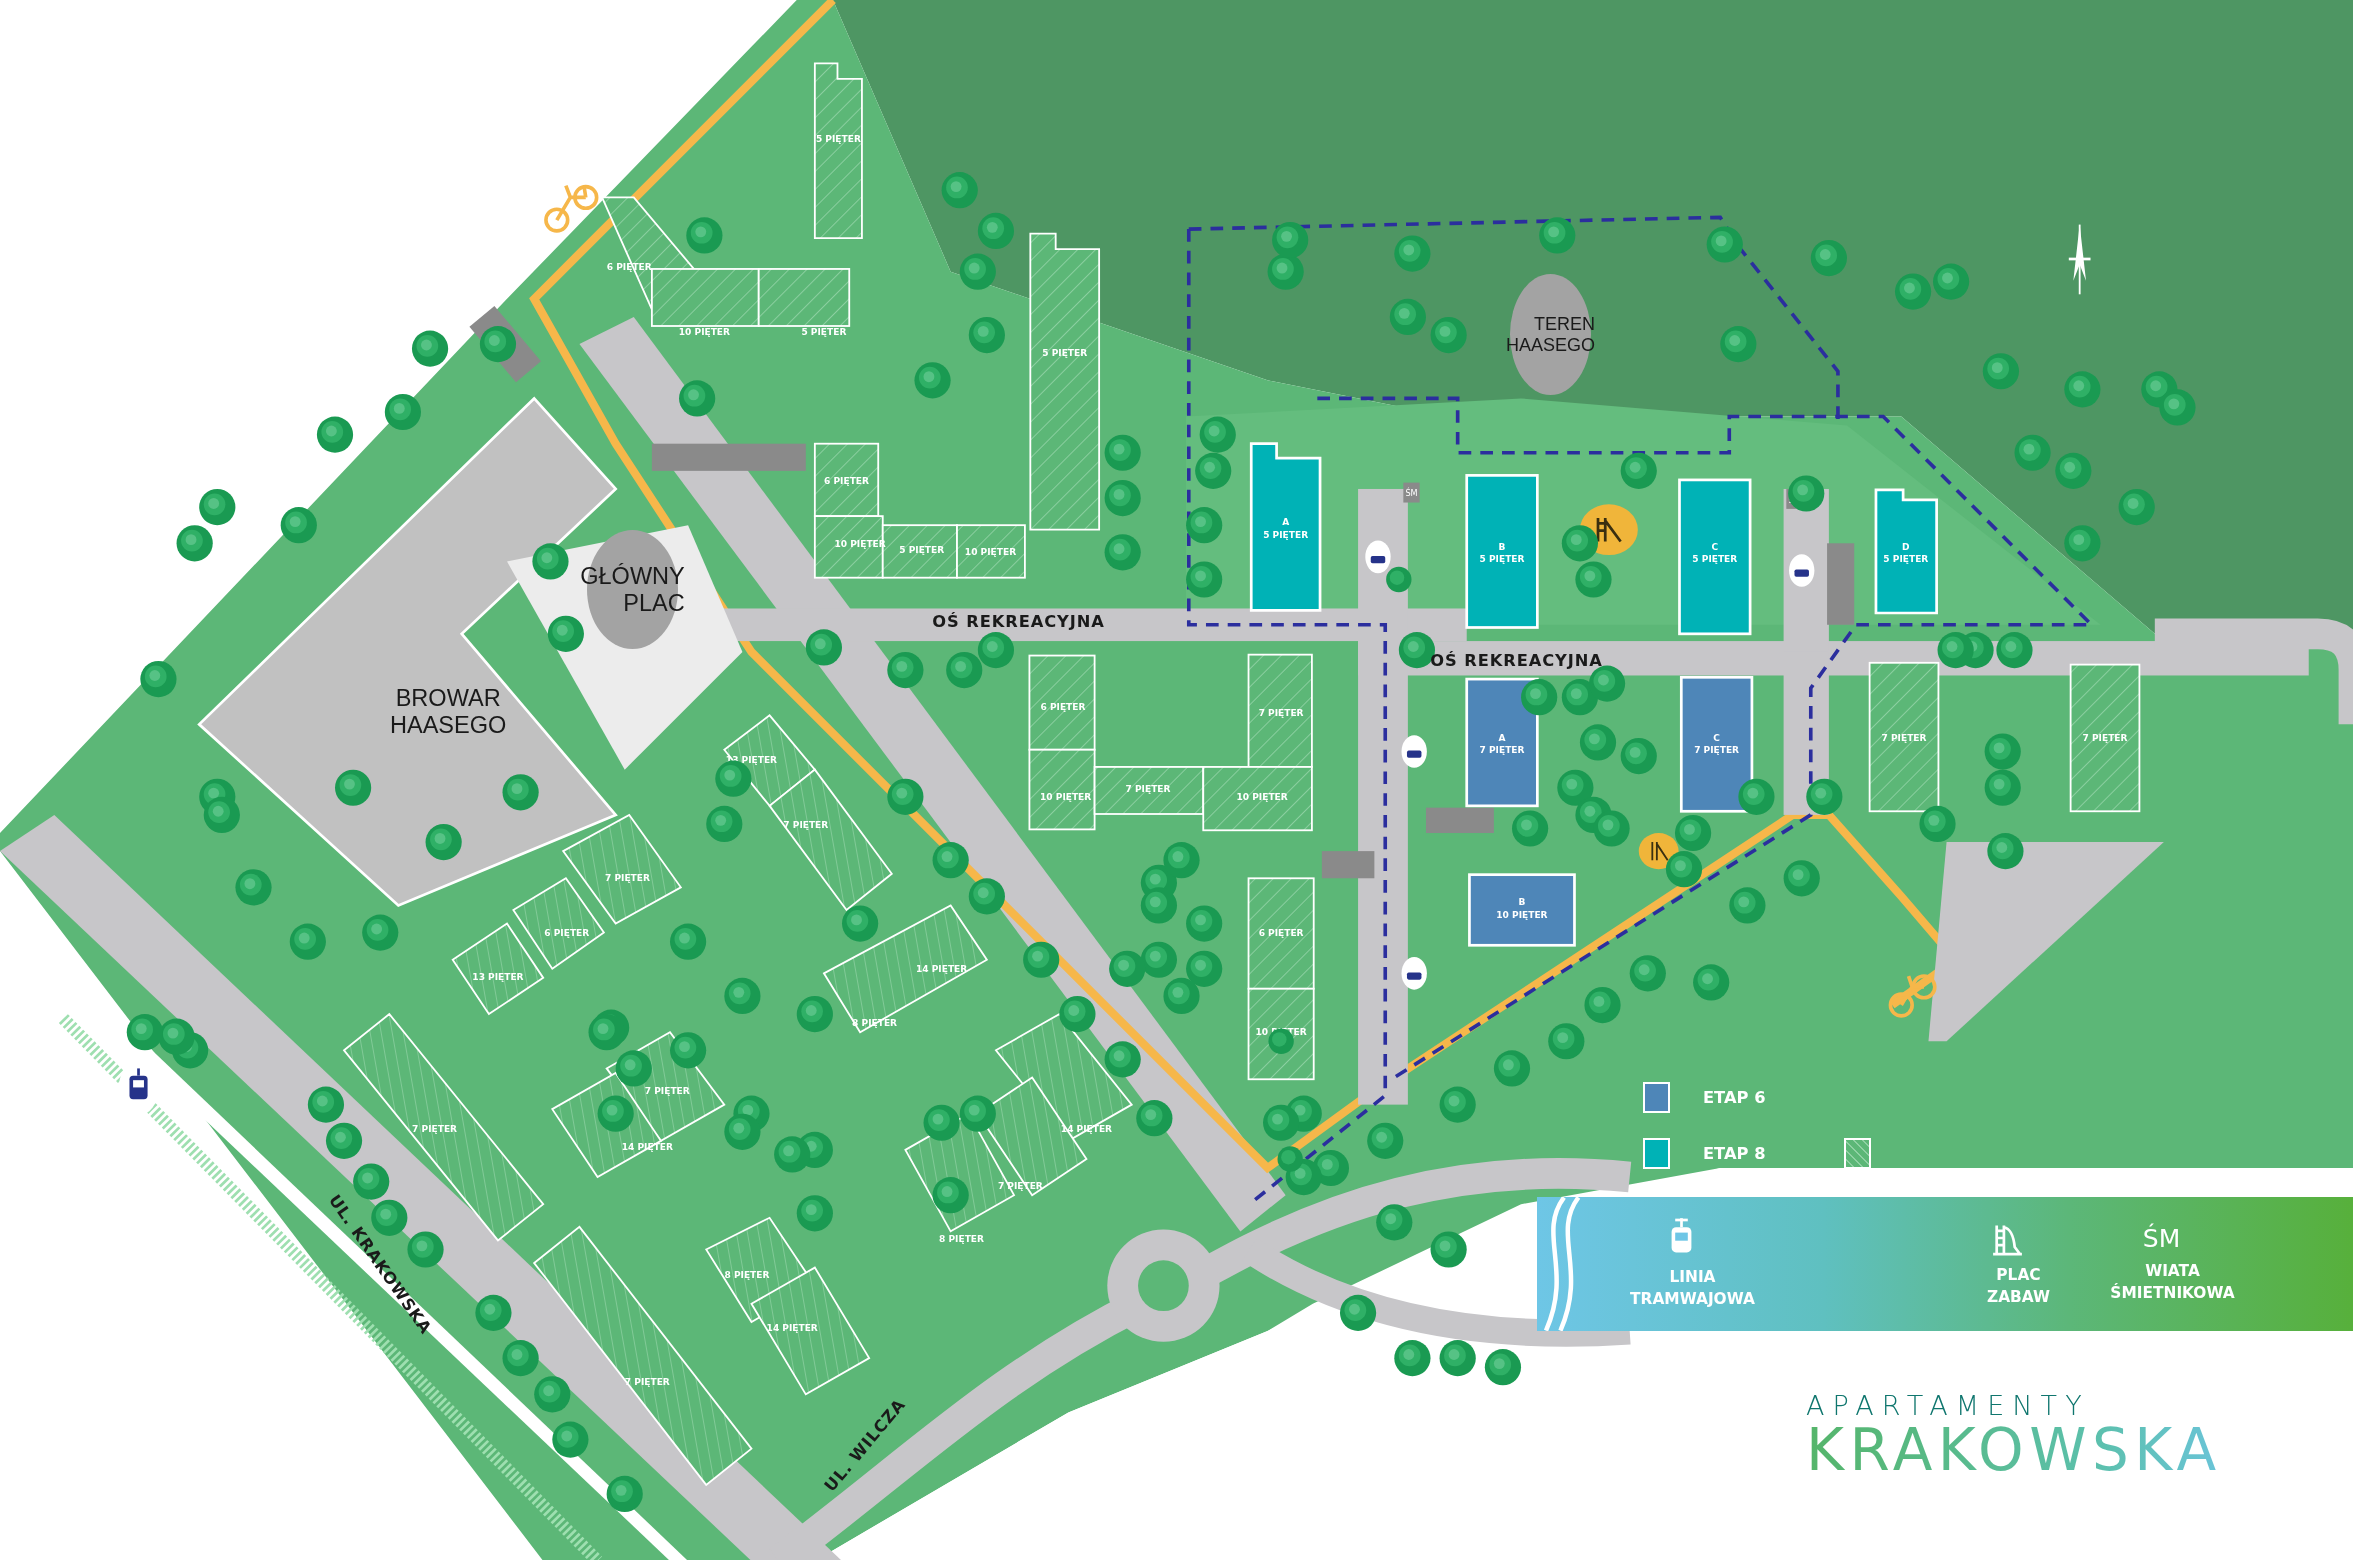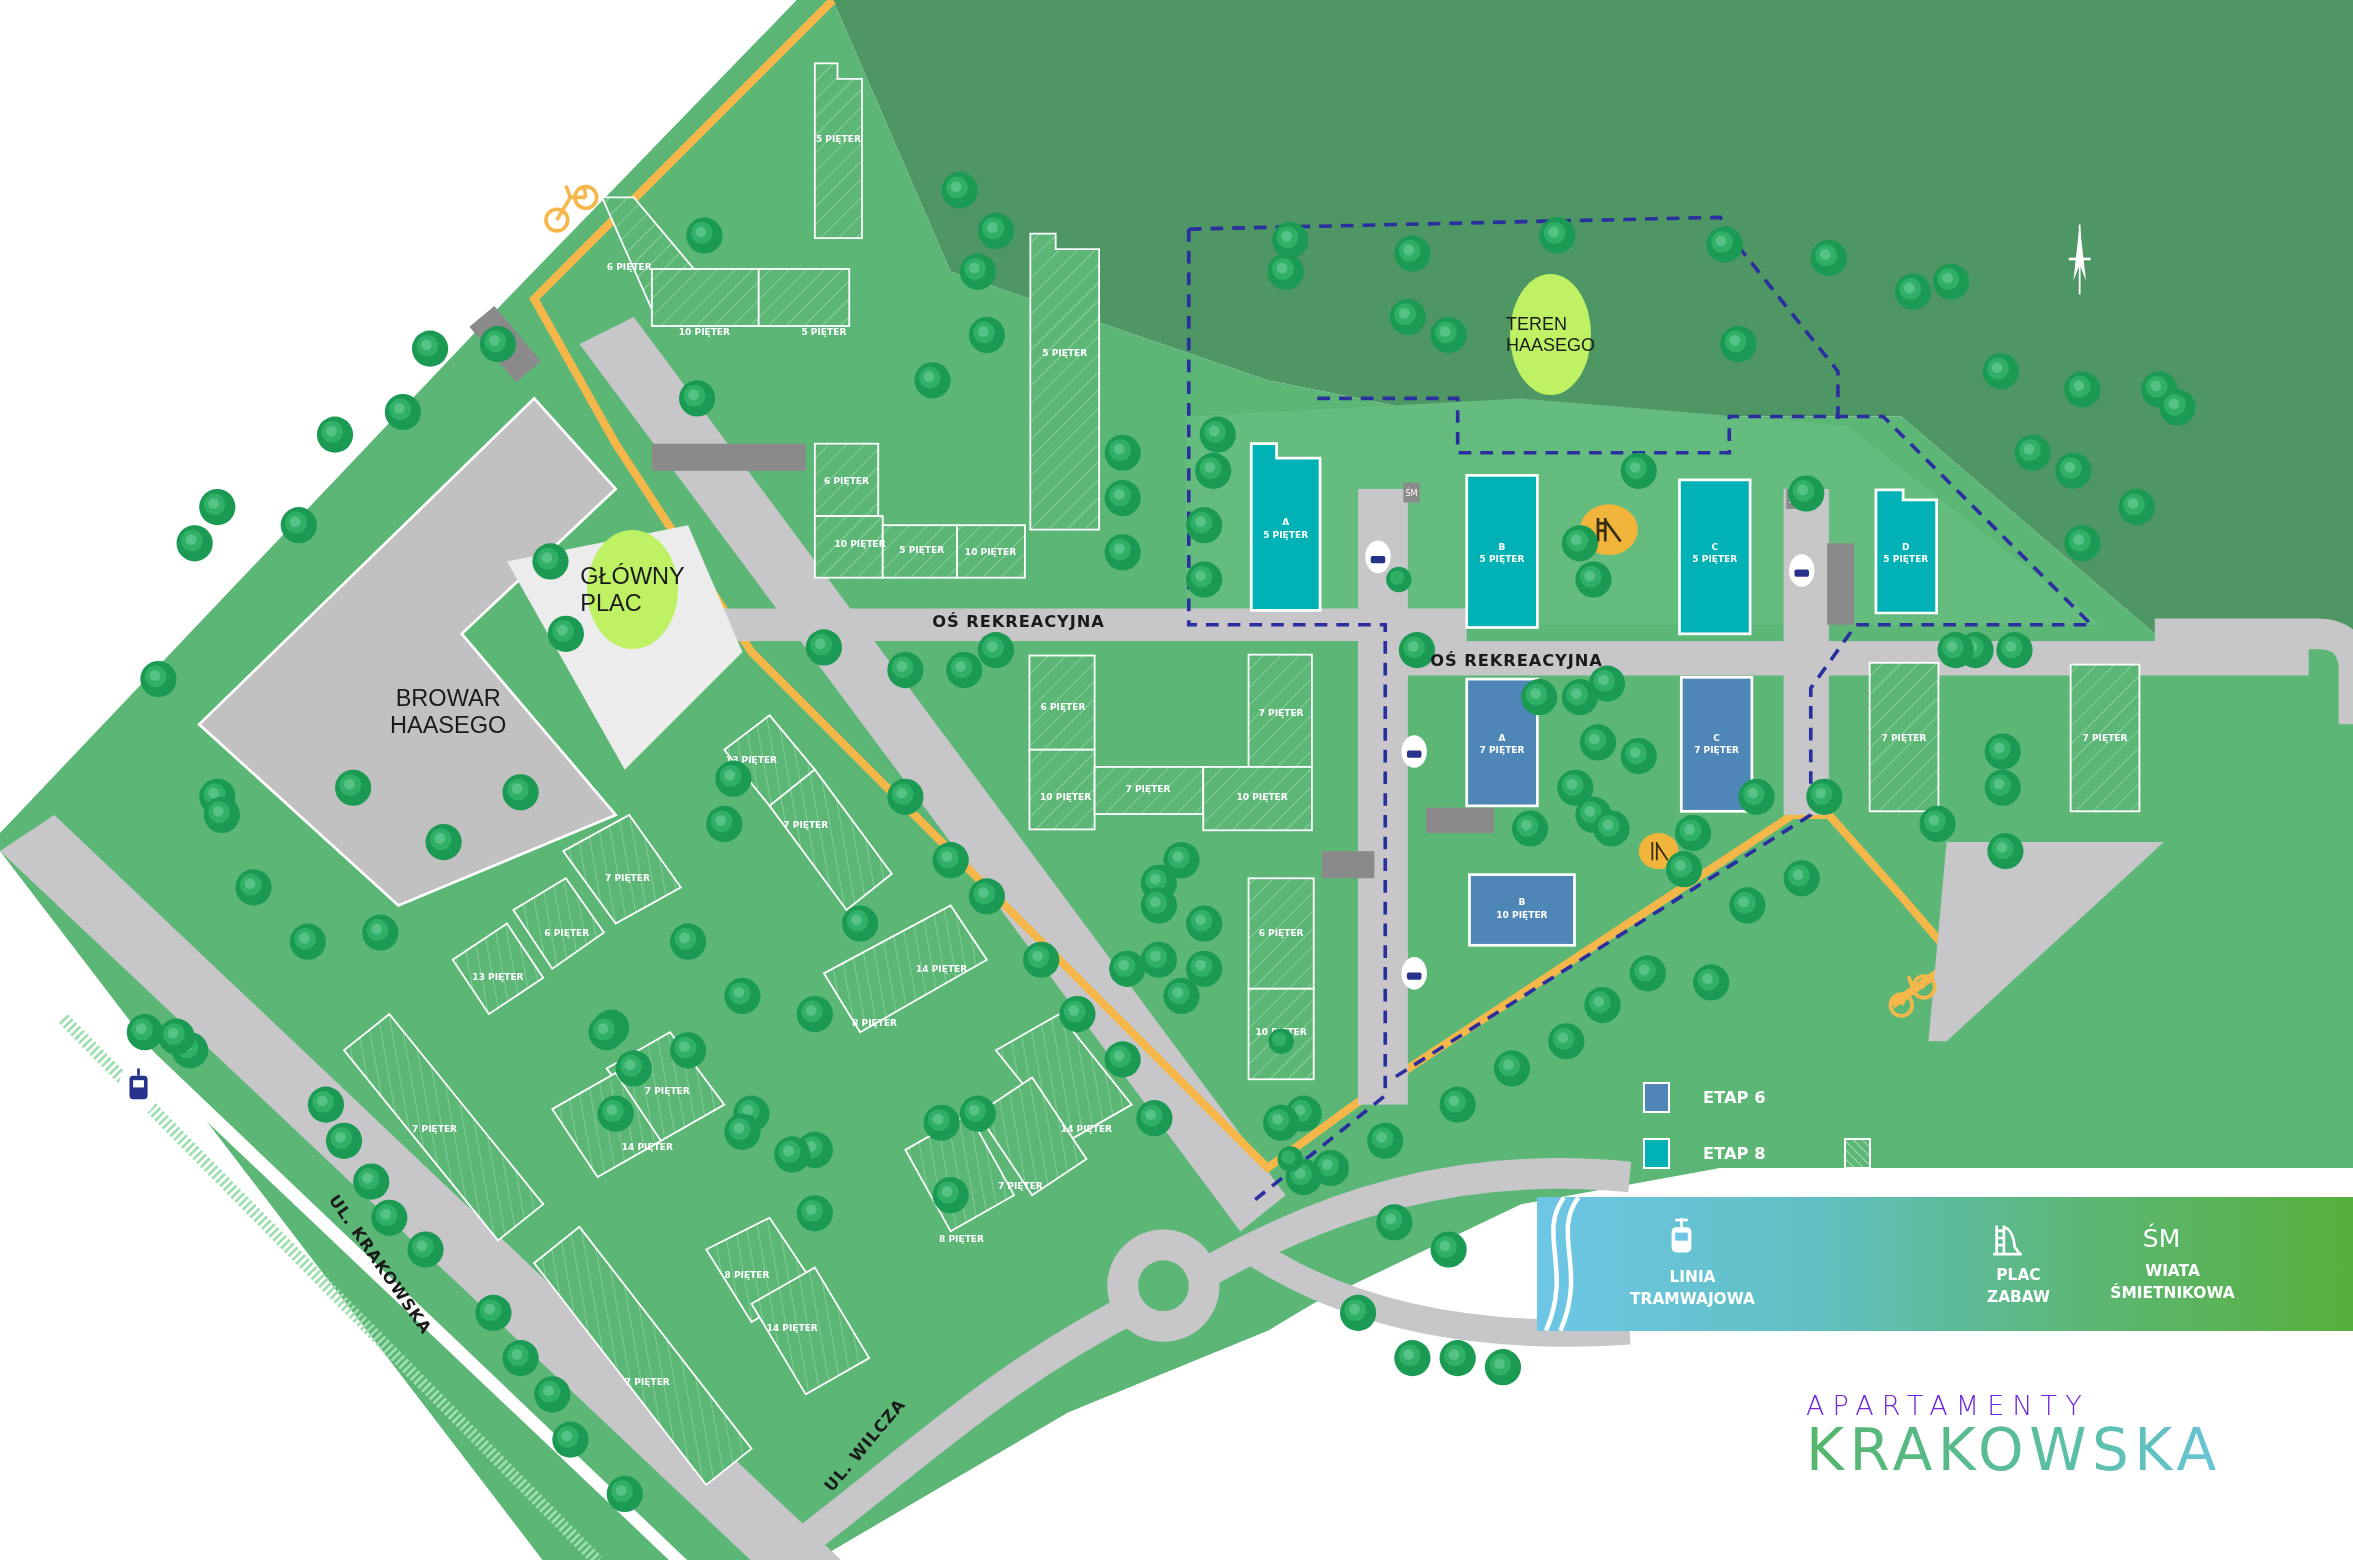--- a/index.html
+++ b/index.html
@@ -10,24 +10,24 @@
   .road-label{font-family:"DejaVu Sans",sans-serif;font-weight:bold;fill:#1a1a1a;font-size:18px;text-anchor:middle;letter-spacing:1px;}
   .legend{position:absolute;left:1643px;top:1082px;width:380px;height:118px;}
   .legend-row{position:absolute;display:flex;align-items:center;gap:33px;}
   .swatch{width:27px;height:31px;border:2.7px solid #ffffff;box-sizing:border-box;}
   .legend-text{color:#ffffff;font-family:"DejaVu Sans",sans-serif;font-weight:bold;font-size:16.3px;}
   .band{position:absolute;left:1537px;top:1197px;width:817px;height:134px;
         background:linear-gradient(90deg,#6ec6e6 0%,#5fc0c0 35%,#5cb779 65%,#57b03b 100%);}
   .band-item{position:absolute;top:0;height:134px;display:flex;flex-direction:column;align-items:center;justify-content:center;gap:7.2px;color:#ffffff;}
   .band-label{font-family:"DejaVu Sans",sans-serif;font-weight:bold;font-size:15.4px;text-align:center;line-height:22px;margin-left:22px;}
   .logo{position:absolute;left:1806px;top:1390px;}
-  .logo-top{font-family:"DejaVu Sans",sans-serif;font-size:27px;letter-spacing:8.1px;color:#6d28d9;font-weight:300;}
+  .logo-top{font-family:"DejaVu Sans",sans-serif;font-size:27px;letter-spacing:8.1px;color:#0f766e;font-weight:300;}
   .logo-main{font-family:"DejaVu Sans",sans-serif;font-size:58px;letter-spacing:5.4px;margin-top:-5.4px;
              background:linear-gradient(90deg,#55b56a 0%,#5cc0ad 70%,#6ac4d8 100%);-webkit-background-clip:text;background-clip:text;color:transparent;}
-  .circle-label{position:absolute;background:#bef264;border-radius:50%;display:flex;align-items:center;justify-content:center;text-align:left;
+  .circle-label{position:absolute;background:#a3a3a3;border-radius:50%;display:flex;align-items:center;justify-content:center;text-align:right;
                 font-family:"Liberation Sans",sans-serif;color:#1a1a1a;}
 </style>
 </head>
 <body>
 
 <div id="stage">
 <svg id="map" width="2354" height="1561" viewBox="0 0 2600 1724" xmlns="http://www.w3.org/2000/svg">
   <defs>
     <pattern id="hatch" patternUnits="userSpaceOnUse" width="14" height="14" patternTransform="rotate(45)">
       <rect width="14" height="14" fill="#5cb777"></rect>

